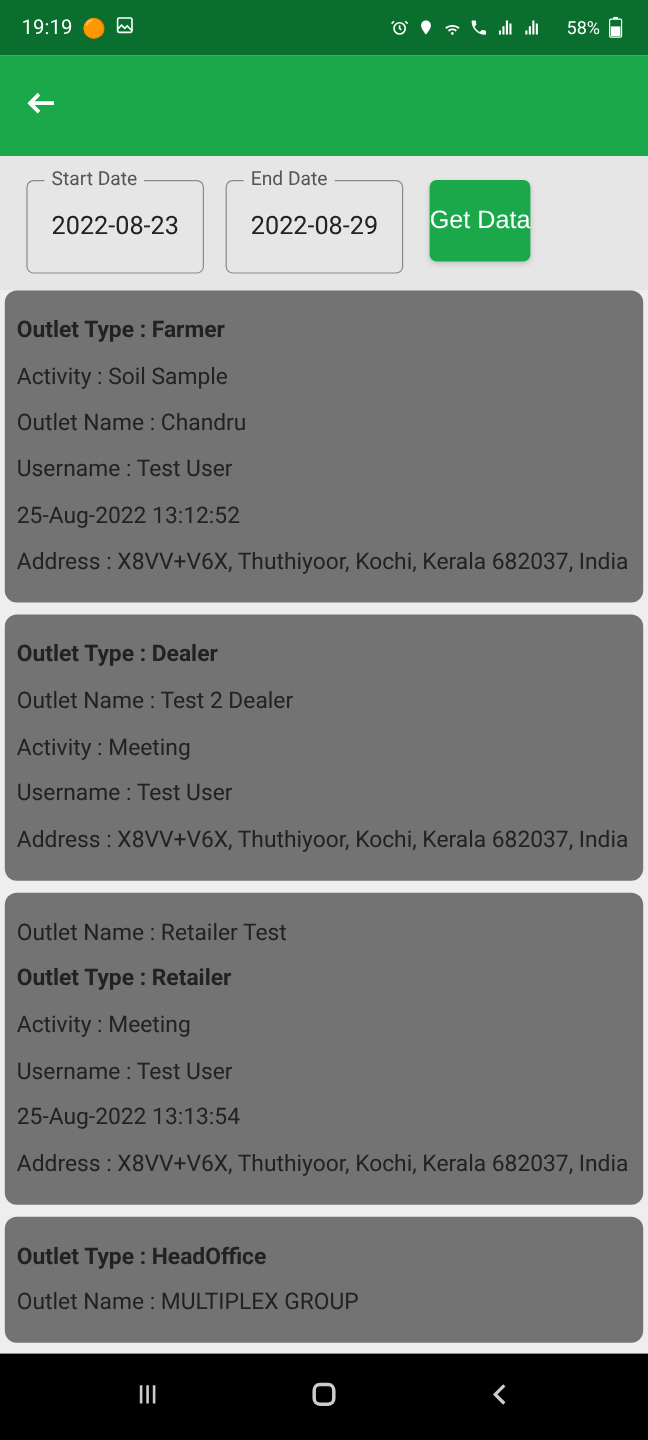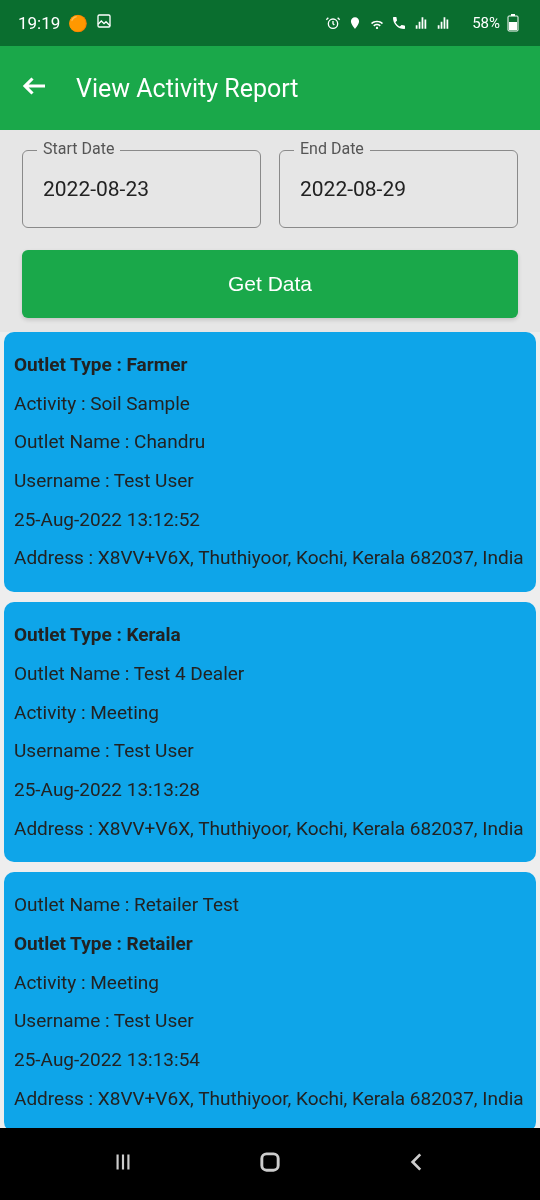--- a/index.html
+++ b/index.html
@@ -32,21 +32,21 @@
     align-items: center;
     padding: 0 20px;
     gap: 26px;
   }
   .back-arrow { color: #fff; }
   .app-title { color: #fff; font-size: 25px; font-weight: 400; }
   .filter-area {
     background: #e6e6e6;
     padding: 20px 22px 14px 22px;
     display: flex;
-    flex-direction: column;
+    flex-direction: row;
     gap: 22px;
   }
   .date-row { display: flex; gap: 18px; }
   .date-field {
     flex: 1;
     position: relative;
     border: 1.5px solid #8a8a8a;
     border-radius: 6px;
     background: #e6e6e6;
     height: 78px;
@@ -75,21 +75,21 @@
     cursor: pointer;
     box-shadow: 0 2px 4px rgba(0,0,0,0.15);
   }
   .cards-area {
     display: flex;
     flex-direction: column;
     gap: 10px;
     padding: 0 4px;
   }
   .card {
-    background: #0ea5e9;
+    background: #737373;
     border-radius: 10px;
     padding: 14px 10px 14px 10px;
   }
   .card-line {
     font-size: 19px;
     color: #222;
     padding: 7px 0;
     line-height: 1.3;
   }
   .card-line.bold { font-weight: 700; }
@@ -164,21 +164,20 @@
     </span>
   </div>
 </div>
 
 <div class="app-bar">
   <span class="back-arrow">
     <svg width="30" height="30" viewBox="0 0 24 24" fill="none" stroke="#fff" stroke-width="2.5">
         <path d="M20 12H4M10 6l-6 6 6 6"></path>
       </svg>
   </span>
-  <span class="app-title">View Activity Report</span>
 </div>
 
 <div class="filter-area">
   <div class="date-row">
     <div class="date-field">
       <span class="date-label">Start Date</span>
       <span class="date-value">2022-08-23</span>
     </div>
     <div class="date-field">
       <span class="date-label">End Date</span>
@@ -191,25 +190,24 @@
 <div class="cards-area" id="records-list">
     <div class="card">
       <div class="card-line bold">Outlet Type : Farmer</div>
       <div class="card-line">Activity : Soil Sample</div>
       <div class="card-line">Outlet Name : Chandru</div>
       <div class="card-line">Username : Test User</div>
       <div class="card-line">25-Aug-2022 13:12:52</div>
       <div class="card-line">Address : X8VV+V6X, Thuthiyoor, Kochi, Kerala 682037, India</div>
     </div>
     <div class="card">
-      <div class="card-line bold">Outlet Type : Kerala</div>
-      <div class="card-line">Outlet Name : Test 4 Dealer</div>
+      <div class="card-line bold">Outlet Type : Dealer</div>
+      <div class="card-line">Outlet Name : Test 2 Dealer</div>
       <div class="card-line">Activity : Meeting</div>
       <div class="card-line">Username : Test User</div>
-      <div class="card-line">25-Aug-2022 13:13:28</div>
       <div class="card-line">Address : X8VV+V6X, Thuthiyoor, Kochi, Kerala 682037, India</div>
     </div>
     <div class="card">
       <div class="card-line">Outlet Name : Retailer Test</div>
       <div class="card-line bold">Outlet Type : Retailer</div>
       <div class="card-line">Activity : Meeting</div>
       <div class="card-line">Username : Test User</div>
       <div class="card-line">25-Aug-2022 13:13:54</div>
       <div class="card-line">Address : X8VV+V6X, Thuthiyoor, Kochi, Kerala 682037, India</div>
     </div>

